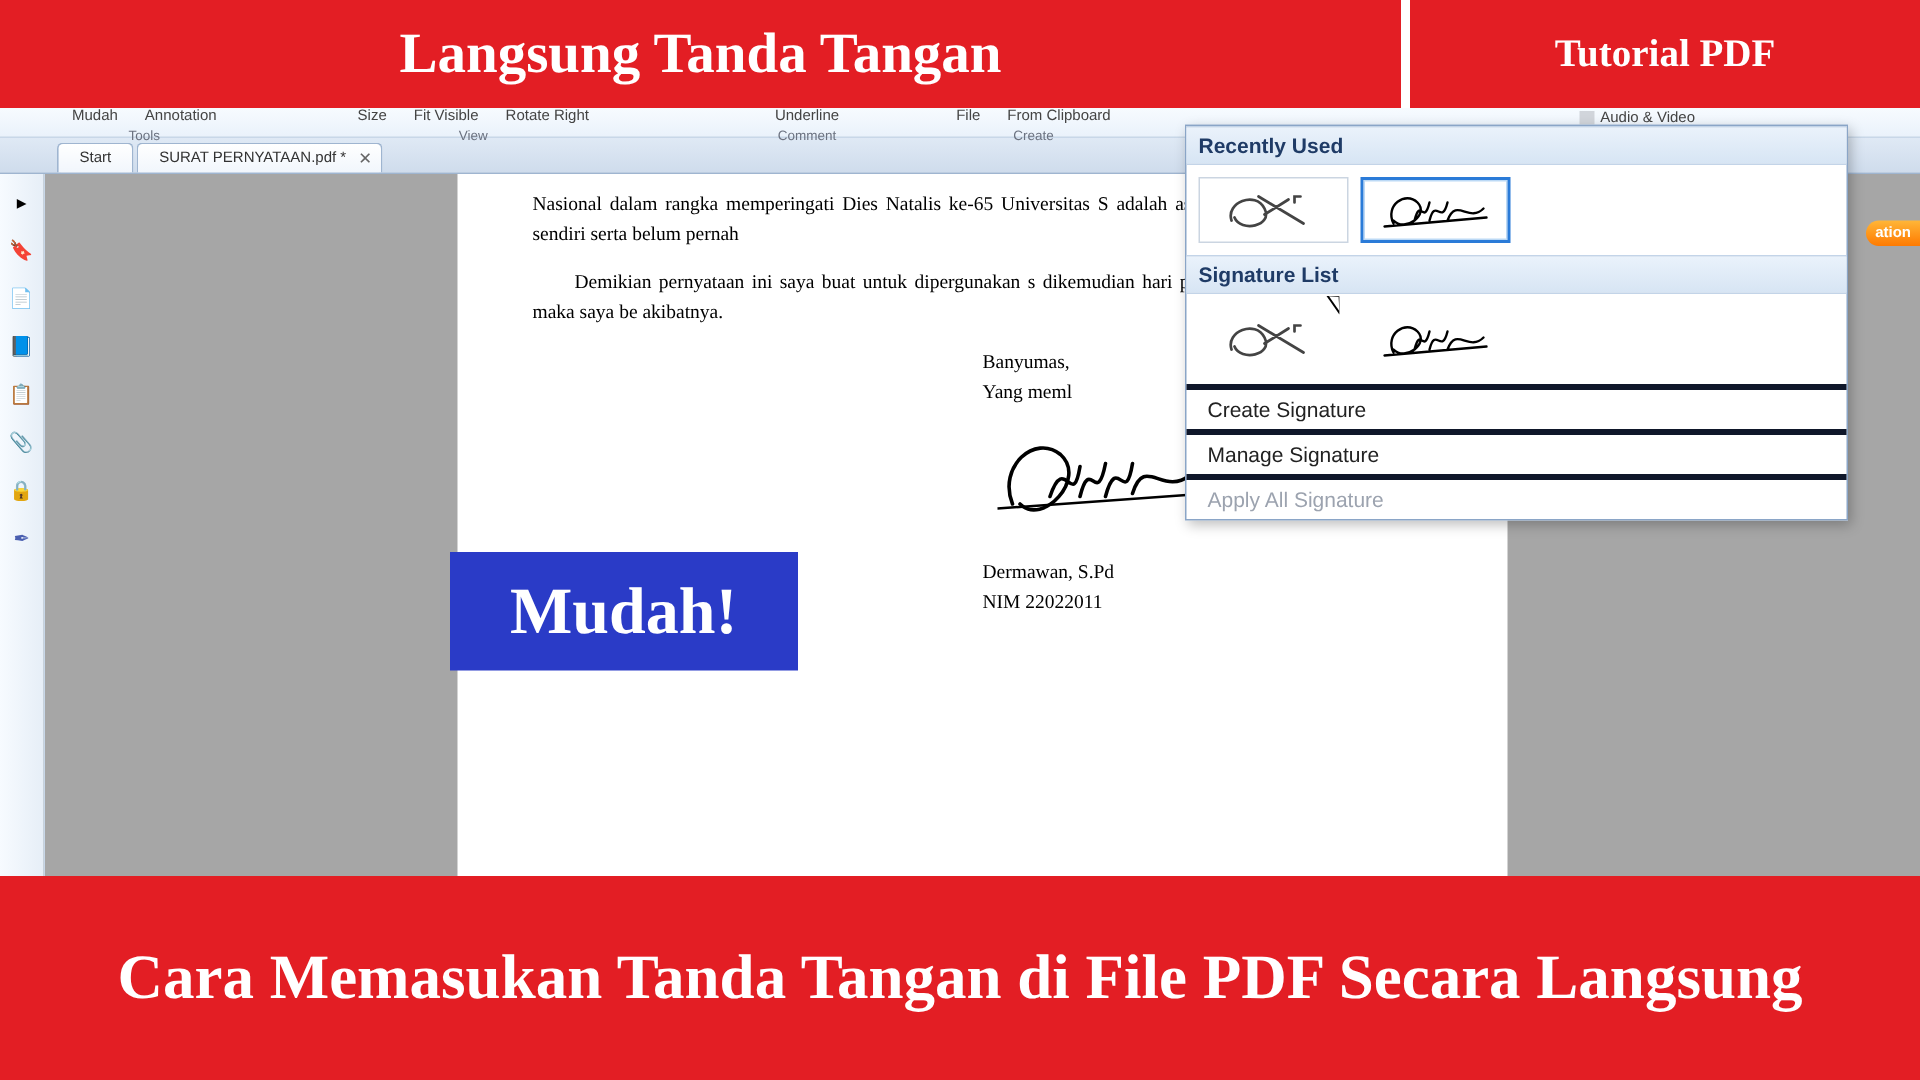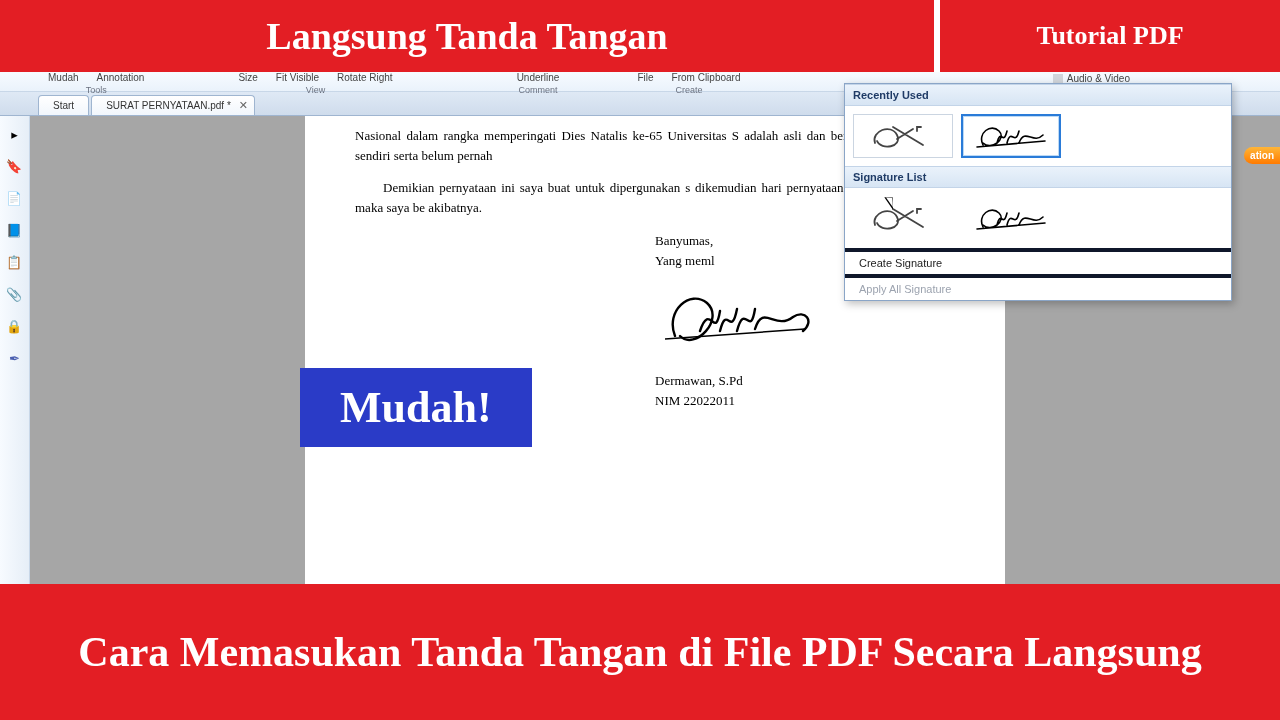--- a/index.html
+++ b/index.html
@@ -40,21 +40,21 @@
 .page .indent{text-indent:28px}
 .page .right-block{text-align:left;margin-left:300px;margin-top:6px}
 .page .sig-area{margin-left:300px;margin-top:10px}
 .page .sig-svg{width:170px;height:80px}
 .page .sig-name{margin-left:300px;margin-top:4px}
 
 
 .easy-badge{position:absolute;left:300px;top:296px;background:#2a3bc7;color:#fff;font-family:'Comic Sans MS',cursive;font-size:44px;font-weight:bold;padding:14px 40px;z-index:50}
 
 
-.sig-panel{position:absolute;right:48px;top:83px;width:388px;background:#fff;border:1px solid #8aa5c7;box-shadow:2px 3px 8px rgba(0,0,0,.25);z-index:60;font-size:11px}
+.sig-panel{position:absolute;right:48px;top:83px;width:442px;background:#fff;border:1px solid #8aa5c7;box-shadow:2px 3px 8px rgba(0,0,0,.25);z-index:60;font-size:14px}
 .sig-panel .sect-head{background:linear-gradient(#eaf2fb,#d7e5f4);color:#1f3b66;font-weight:bold;padding:4px 8px;border-top:1px solid #c3d4e8;border-bottom:1px solid #c3d4e8}
 .sig-panel .thumbs{display:flex;gap:8px;padding:8px}
 .sig-panel .thumb{width:100px;height:44px;border:1px solid #cbd5e1;display:flex;align-items:center;justify-content:center;background:#fff}
 .sig-panel .thumb.selected{border:2px solid #2a7bd8;box-shadow:0 0 0 1px #bcd9f5 inset}
 .sig-panel .thumb svg{width:80px;height:34px}
 .sig-panel .menu-item{padding:5px 14px;color:#222;border-top:4px solid #0f172a}
 .sig-panel .menu-item.disabled{color:#9ca3af}
 .sig-panel .menu-item:first-of-type{border-top:1px solid #d8e2ee}
 
 
@@ -178,20 +178,21 @@
             <path d="M12 24 C8 12,28 4,34 16 C40 28,18 32,14 22 M34 20 L50 10 M30 8 L60 26 M54 12 L54 8 L58 8" stroke="#444" stroke-width="1.8" fill="none" stroke-linecap="round"></path>
           </svg>
       </div>
       <div class="thumb" style="border:none">
         <svg viewBox="0 0 80 34">
             <path d="M12 26 C6 14,20 4,28 12 C36 20,20 32,12 24 M26 24 C30 8,32 28,36 12 M36 24 C40 8,44 28,48 12 M48 24 C54 8,62 26,72 16 M6 28 L74 22" stroke="#000" stroke-width="1.6" fill="none" stroke-linecap="round"></path>
           </svg>
       </div>
     </div>
     <div class="menu-item">Create Signature</div>
+    <div class="menu-item">Manage Signature</div>
     <div class="menu-item disabled">Apply All Signature</div>
   </div>
 
   <div class="cursor"></div>
 
   <div class="easy-badge">Mudah!</div>
 </div>
 
 <div class="banner bottom-banner">Cara Memasukan Tanda Tangan di File PDF Secara Langsung</div>
 

